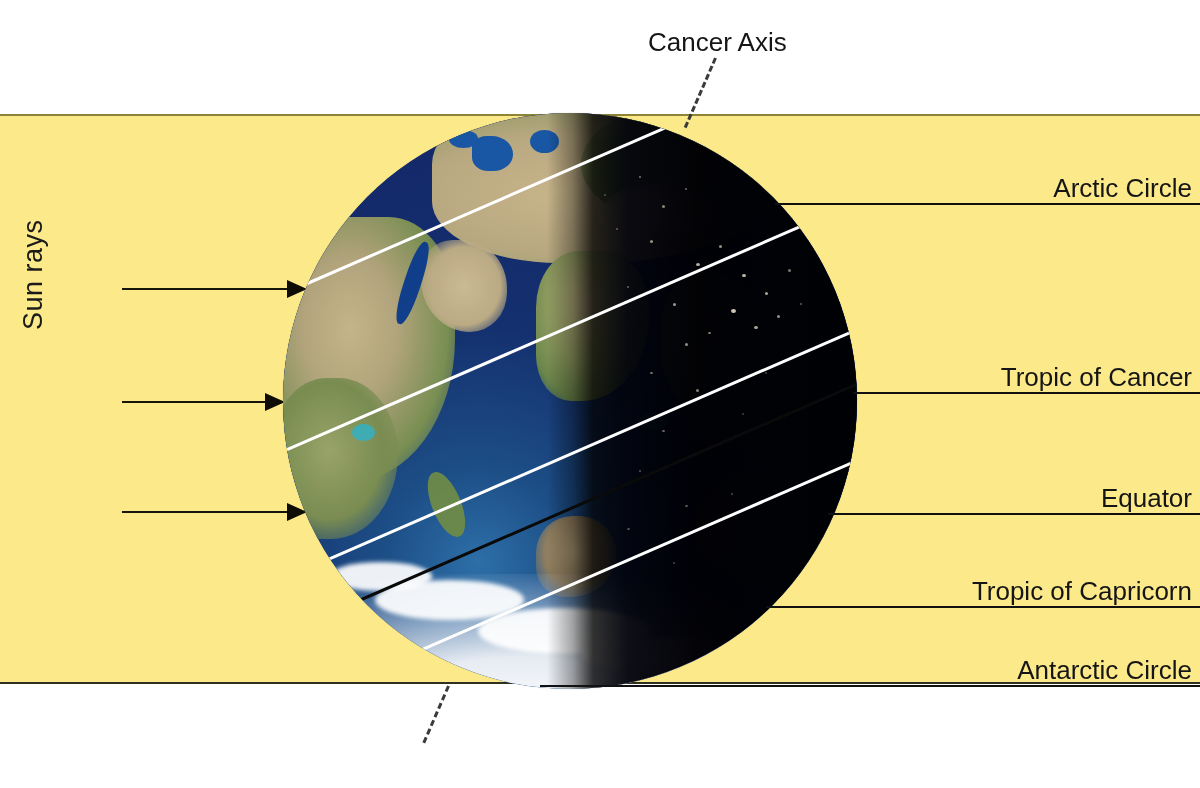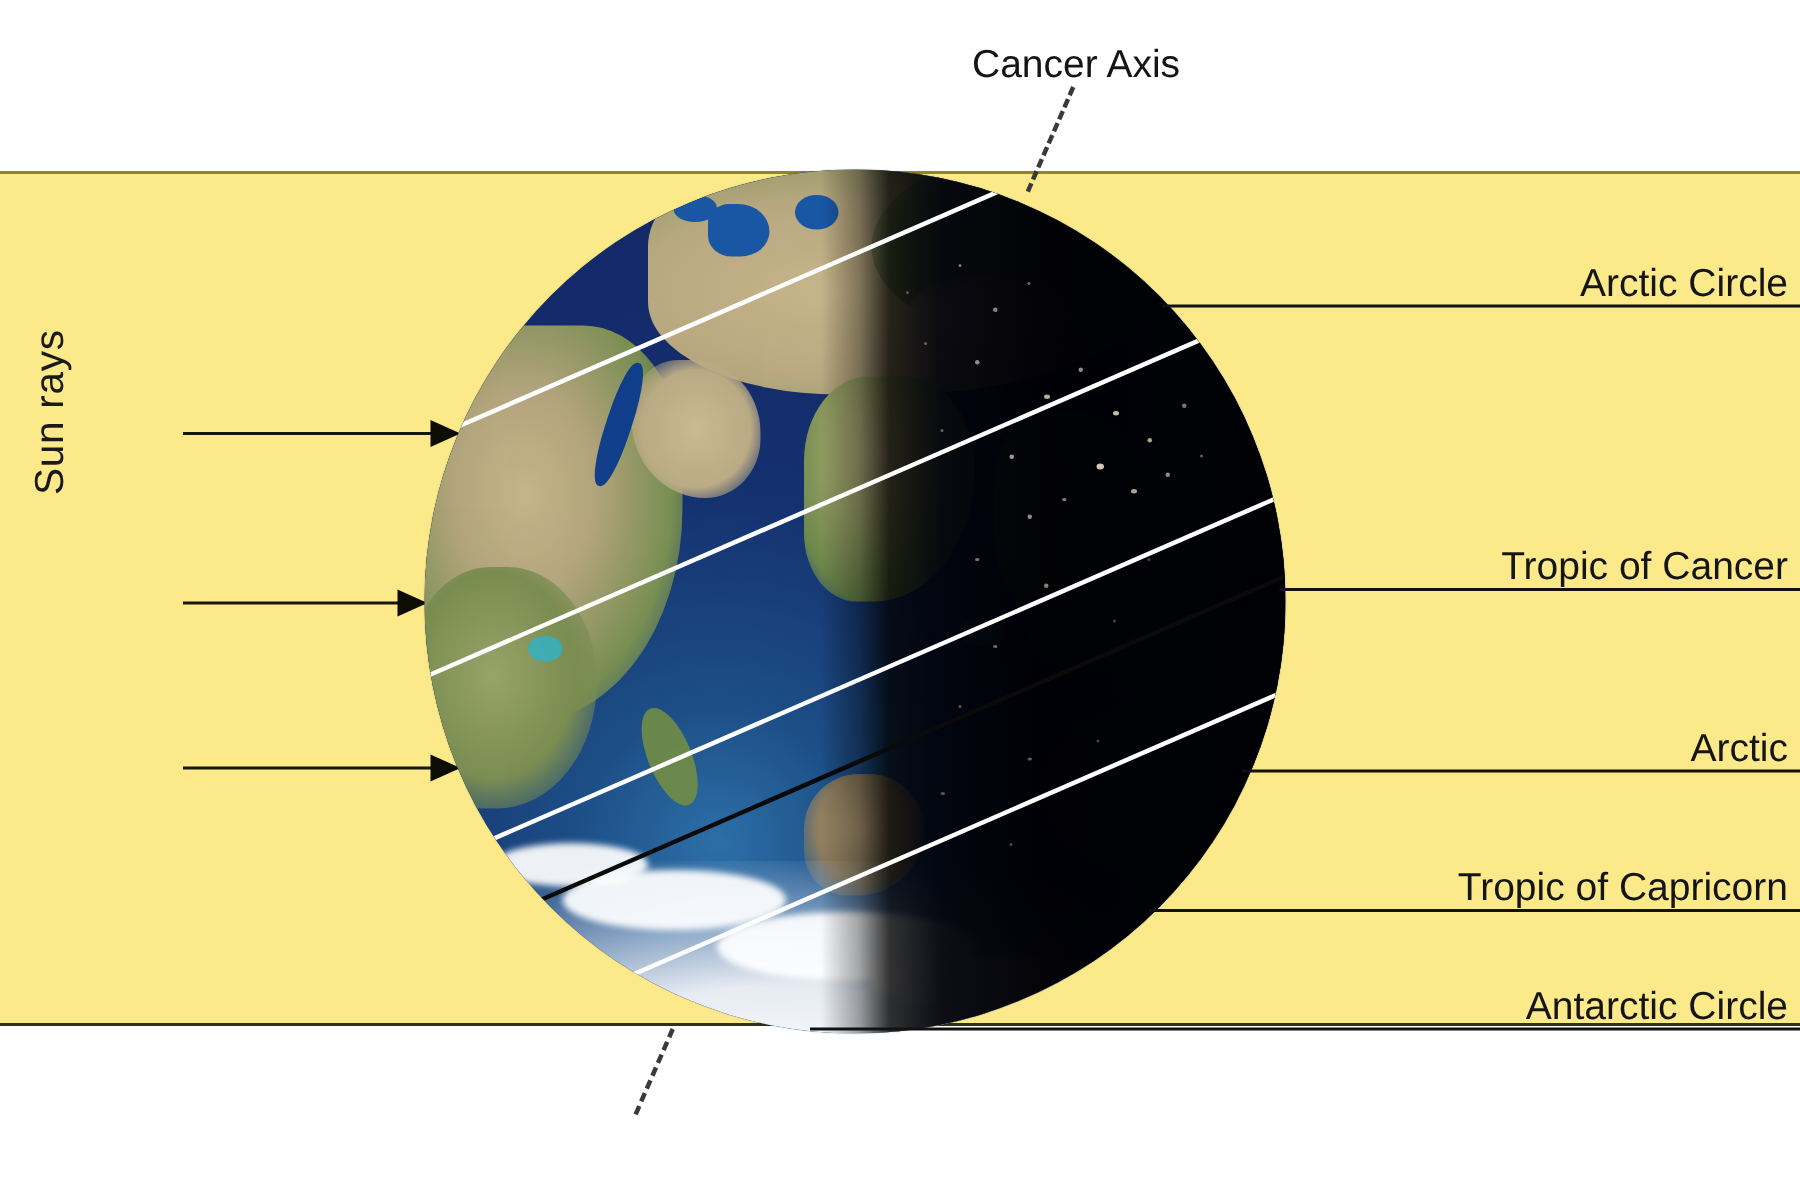--- a/index.html
+++ b/index.html
@@ -213,21 +213,21 @@
   </div>
 
   <div class="leader" style="left:775px;top:203px;width:425px;"></div>
   <div class="leader" style="left:853px;top:392px;width:347px;"></div>
   <div class="leader" style="left:828px;top:513px;width:372px;"></div>
   <div class="leader" style="left:766px;top:606px;width:434px;"></div>
   <div class="leader" style="left:540px;top:685px;width:660px;"></div>
 
   <div class="lbl lbl-r" style="top:362px;">Tropic of Cancer</div>
   <div class="lbl lbl-r" style="top:173px;">Arctic Circle</div>
-  <div class="lbl lbl-r" style="top:483px;">Arctic</div>
+  <div class="lbl lbl-r" style="top:483px;">Equator</div>
   <div class="lbl lbl-r" style="top:576px;">Tropic of Capricorn</div>
   <div class="lbl lbl-r" style="top:655px;">Antarctic Circle</div>
 
   <div class="axis" style="left:714px;top:58px;height:76px;transform:rotate(23.5deg);"></div>
   <div class="axis" style="left:447px;top:686px;height:62px;transform:rotate(23.5deg);"></div>
 
   <div class="axislbl" style="left:648px;top:27px;">Cancer Axis</div>
 
 </div>
 

